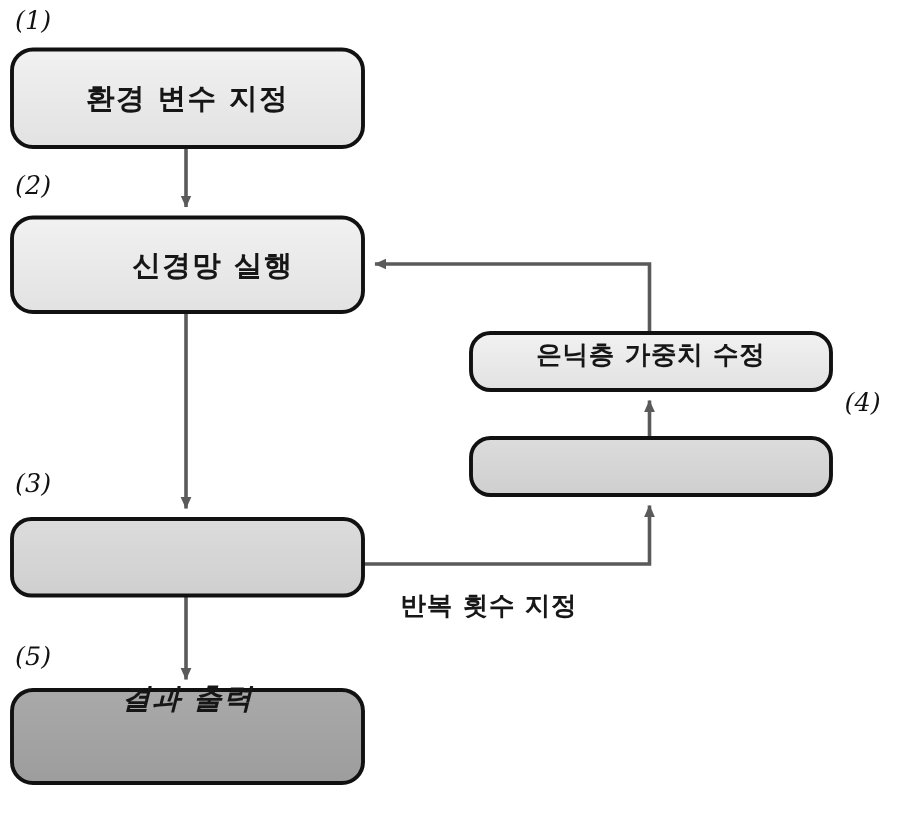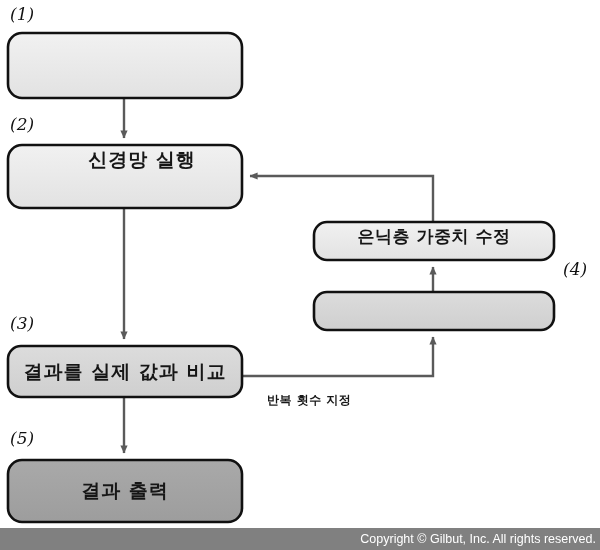--- a/index.html
+++ b/index.html
@@ -46,21 +46,21 @@
     position: absolute;
     font-family: "DejaVu Serif", serif;
     font-size: 17px;
     font-style: italic;
     color: #111111;
     white-space: nowrap;
   }
   .edge-caption {
     position: absolute;
     font-family: "DejaVu Sans", sans-serif;
-    font-size: 12px;
+    font-size: 17px;
     font-weight: 700;
     color: #171717;
     letter-spacing: 0.5px;
     white-space: nowrap;
   }
   .footer-bar {
     position: absolute;
     left: 0;
     width: 600px;
     display: flex;
@@ -119,30 +119,27 @@
     </g>
 
     <rect x="8" y="33" width="234" height="65" rx="14" ry="14" fill="url(#gLight)" stroke="#111111" stroke-width="2.6"></rect>
     <rect x="8" y="145" width="234" height="63" rx="14" ry="14" fill="url(#gLight)" stroke="#111111" stroke-width="2.6"></rect>
     <rect x="8" y="346" width="234" height="51" rx="13" ry="13" fill="url(#gMid)" stroke="#111111" stroke-width="2.6"></rect>
     <rect x="8" y="460" width="234" height="62" rx="14" ry="14" fill="url(#gDark)" stroke="#111111" stroke-width="2.6"></rect>
     <rect x="314" y="222" width="240" height="38" rx="13" ry="13" fill="url(#gLight)" stroke="#111111" stroke-width="2.6"></rect>
     <rect x="314" y="292" width="240" height="38" rx="13" ry="13" fill="url(#gMid)" stroke="#111111" stroke-width="2.6"></rect>
   </svg>
 
-  <div class="node-label" style="left:8px; top:128px; width:234px; height:63px;padding-left:17px;">신경망 실행</div>
-  <div class="node-label" style="left:8px; top:346px; width:234px; height:51px;">결과를 실제 값과 비교</div>
-  <div class="node-label" style="left:8px; top:460px; width:234px; height:62px;">결과 출력</div>
+  <div class="node-label" style="left:8px; top:33px; width:234px; height:65px;">환경 변수 지정</div>
+  <div class="node-label" style="left:8px; top:145px; width:234px; height:63px;padding-left:17px;">신경망 실행</div>
+  <div class="node-label" style="left:8px; top:435px; width:234px; height:62px;font-style:italic;">결과 출력</div>
   <div class="node-label small" style="left:314px; top:222px; width:240px; height:28px;">은닉층 가중치 수정</div>
 
   <div class="step-tag" style="left:10px; top:4px;">(1)</div>
   <div class="step-tag" style="left:10px; top:114px;">(2)</div>
   <div class="step-tag" style="left:10px; top:313px;">(3)</div>
   <div class="step-tag" style="left:10px; top:428px;">(5)</div>
   <div class="step-tag" style="left:563px; top:259px;">(4)</div>
 
   <div class="edge-caption" style="left:267px; top:392px;">반복 횟수 지정</div>
 
-  <div class="footer-bar" style="top:528px; height:22px; background:#808080;">
-    <span class="footer-text">Copyright © Gilbut, Inc. All rights reserved.</span>
-  </div>
 
 </div>
 
 </body></html>

